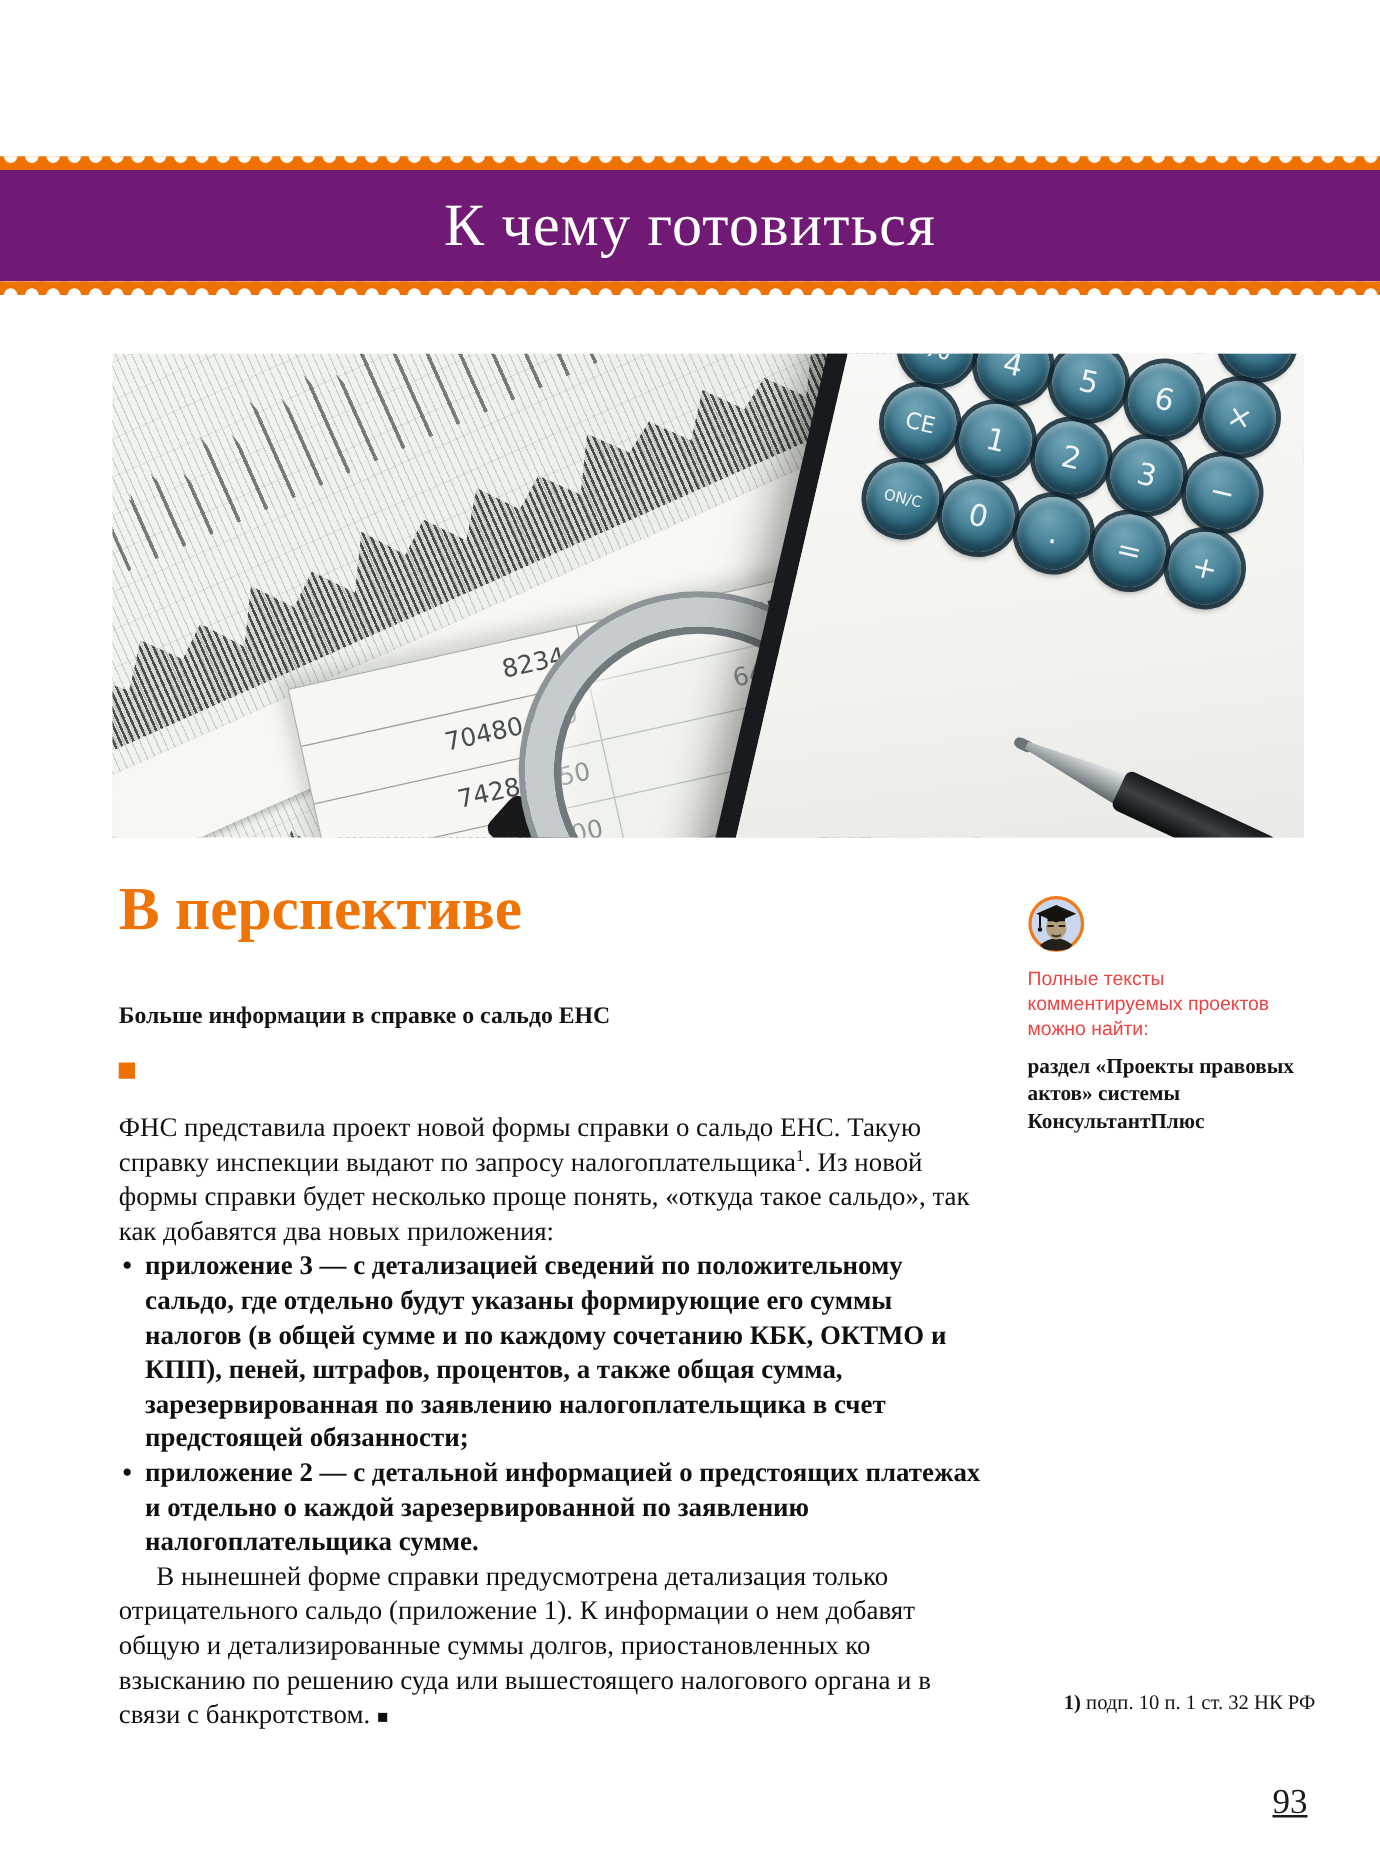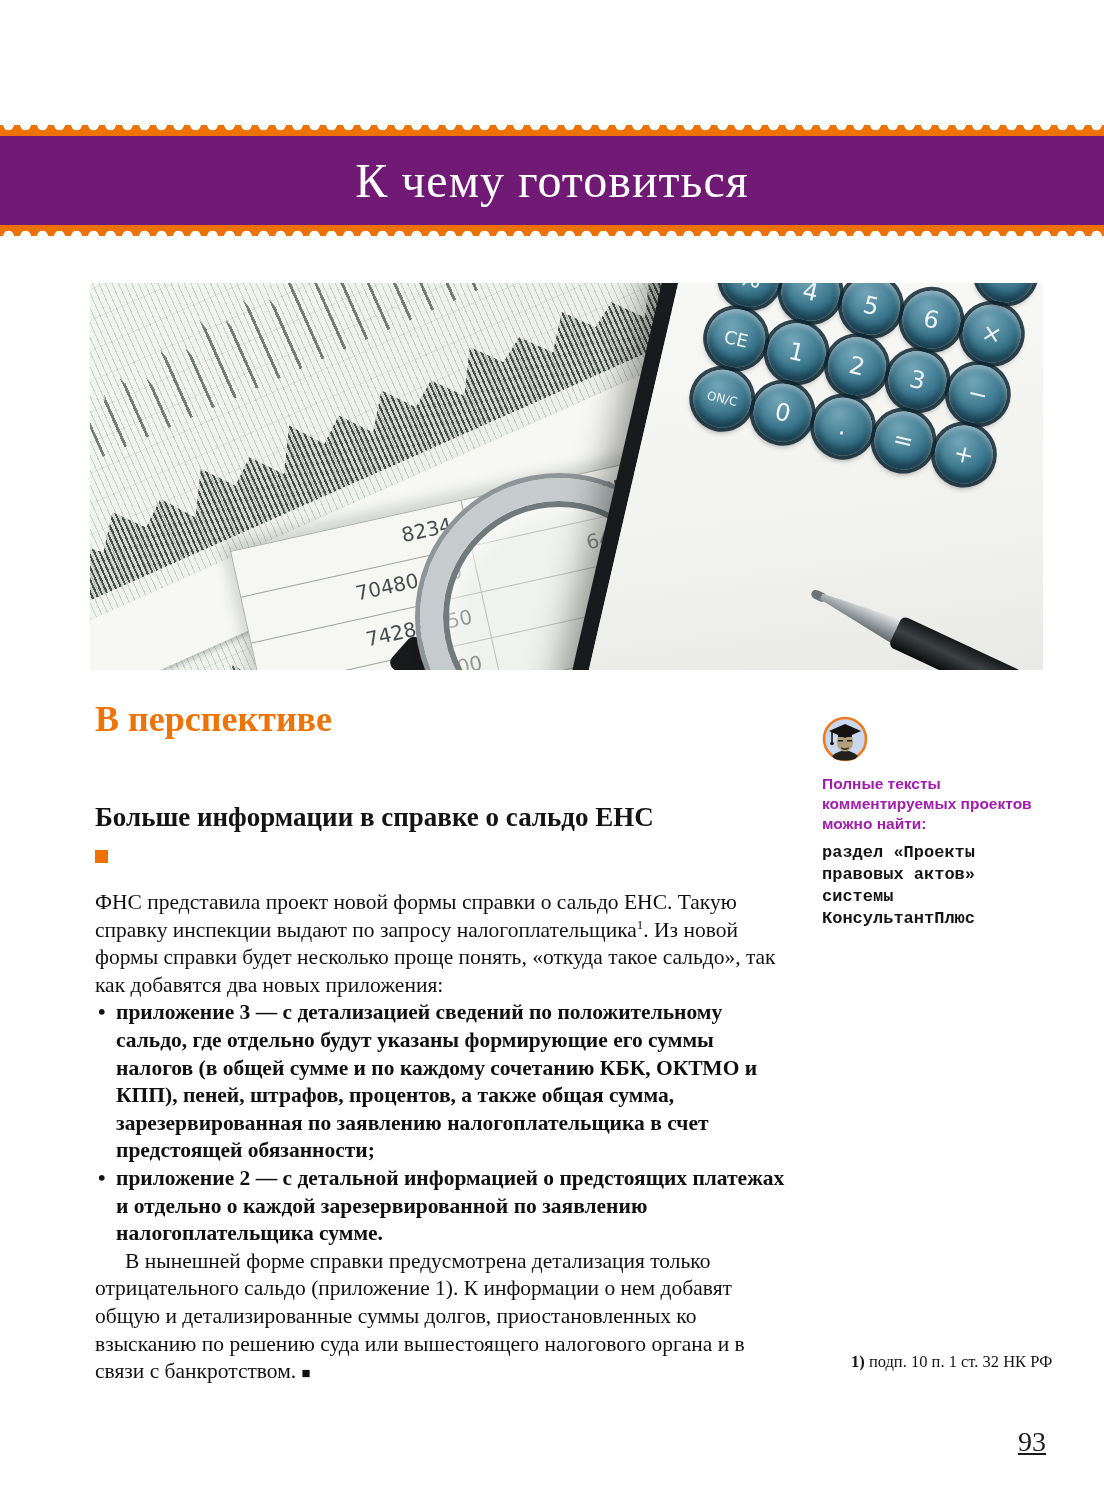--- a/index.html
+++ b/index.html
@@ -67,38 +67,38 @@
          transform:rotate(25deg); transform-origin:0 50%; }
   .pen div { position:absolute; }
   .pen-point { left:0; top:13px; width:16px; height:9px; background:#6d7477; border-radius:5px/4px; }
   .pen-cone  { left:10px; top:4px; width:84px; height:26px;
                background:linear-gradient(#eceeee,#9aa2a5 55%,#5c6467);
                clip-path:polygon(0 38%,100% 0,100% 100%,0 62%); }
   .pen-grip  { left:92px; top:0; width:132px; height:34px; border-radius:6px;
                background:linear-gradient(#16181a,#3c4144 45%,#0a0c0d); }
 
   
-  .section-title { position:absolute; left:95px; top:698px; margin:0; font-size:36px; font-weight:bold; color:#ee7408; }
-  .article-heading { position:absolute; left:95px; top:802px; margin:0; font-size:27px; font-weight:bold; color:#141414; }
+  .section-title { position:absolute; left:95px; top:698px; margin:0; font-size:49px; font-weight:bold; color:#ee7408; }
+  .article-heading { position:absolute; left:95px; top:802px; margin:0; font-size:19px; font-weight:bold; color:#141414; }
   .kicker { position:absolute; left:95px; top:847px; font-size:17.5px; font-weight:bold; color:#141414; }
   .kicker-square { display:inline-block; width:13px; height:13px; background:#ee7203; margin-right:11px; }
   .body-text { position:absolute; left:95px; top:889px; width:700px; font-size:21.5px; line-height:27.6px; color:#101010; }
   .body-text p { margin:0; }
   .bullets { margin:0; padding:0; list-style:none;font-weight:bold; }
   .bullets li { position:relative; padding-left:21px; }
   .bullets li::before { content:"•"; position:absolute; left:3px; }
   .closing { text-indent:30px; }
   .fn-ref { font-size:13px; vertical-align:super; line-height:0; }
   .end-mark { font-size:15px; }
 
   .sidebar { position:absolute; left:822px; top:716px; width:228px; }
   .mascot { display:block; width:46px; height:46px; }
   .sidebar-lead { margin:12px 0 0 0; font-family:"Liberation Sans", sans-serif;
-                  font-size:15.5px; line-height:20px; color:#a21caf;font-weight:bold; }
-  .sidebar-strong { margin:8px 0 0 0; font-size:17px; line-height:22px; font-weight:bold; color:#141414;font-family:Liberation Mono, monospace; }
+                  font-size:15.5px; line-height:20px; color:#ef4444; }
+  .sidebar-strong { margin:8px 0 0 0; font-size:17px; line-height:22px; font-weight:bold; color:#141414; }
 
   .footnote { position:absolute; left:851px; top:1352px; width:250px; font-size:16.5px; color:#141414; }
   .page-num { position:absolute; right:58px; top:1426px; font-size:28px; color:#1a1a1a;text-decoration:underline; }
 </style>
 </head>
 <body>
 
 <div class="page">
 
   <header class="banner">

